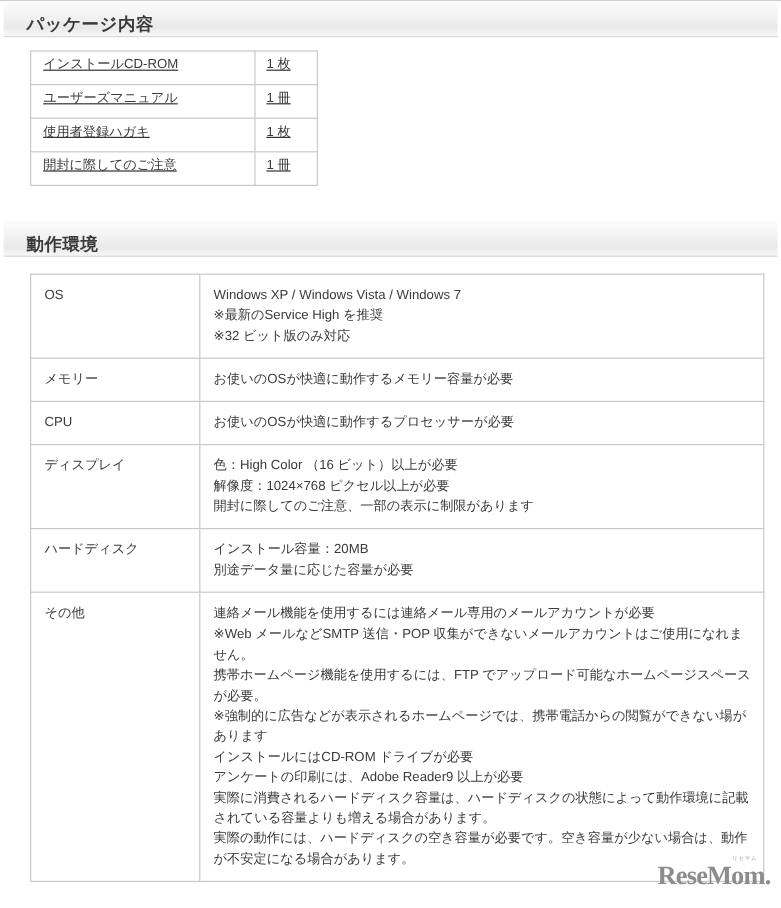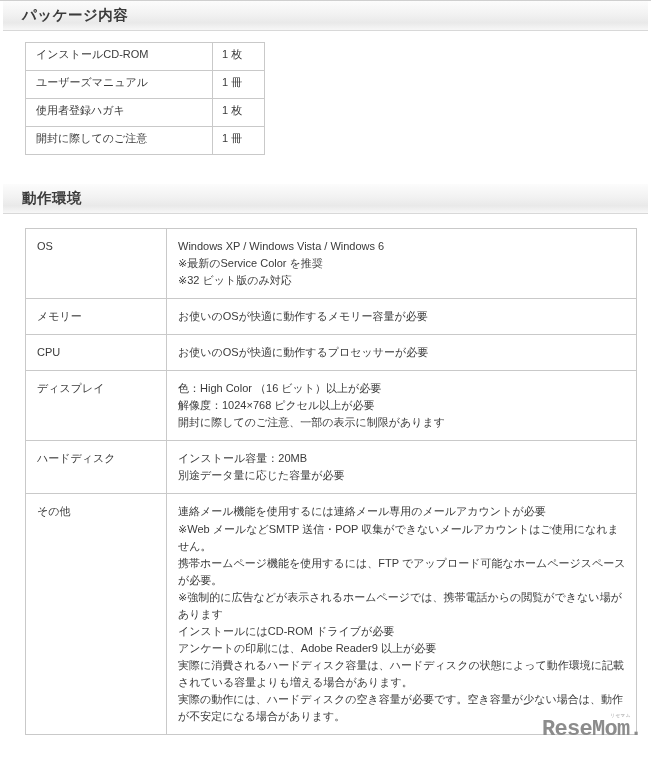--- a/index.html
+++ b/index.html
@@ -25,21 +25,21 @@
     border-top: 1px solid #cfcfcf;
   }
 
   
   .section-header {
     height: 30px;
     margin: 0 3px 0 3px;
     background: linear-gradient(to bottom, #fcfcfc 0%, #f2f2f2 45%, #e9e9e9 75%, #f7f7f7 100%);
     border-bottom: 1px solid #d8d8d8;
     display: flex;
-    align-items: center;
+    align-items: flex-end;
     box-sizing: border-box;
   }
   .section-header .title {
     font-size: 14.5px;
     font-weight: bold;
     color: #3b3b3b;
     letter-spacing: 0.5px;
     padding-left: 19px;
   }
 
@@ -51,20 +51,21 @@
   }
   table td {
     border: 1px solid #c9c9c9;
     vertical-align: top;
     line-height: 1.55;
   }
 
   
   .package-wrap {
     padding: 11px 0 0 25px;
+    text-decoration: underline;
   }
   table.package-table {
     width: 240px;
   }
   table.package-table td {
     height: 21px;
     padding: 3px 0 3px 10px;
     white-space: nowrap;
   }
   table.package-table td.qty {
@@ -111,21 +112,21 @@
     color: #9a9a9a;
     margin-right: 11px;
     margin-bottom: 1px;
     text-align: right;
   }
   .logo .mark {
     font-size: 22px;
     font-weight: bold;
     color: #8c8c8c;
     letter-spacing: -0.7px;
-    font-family: Liberation Mono, monospace;
+    font-family: Liberation Serif, serif;
   }
   .logo .mark .dot {
     font-size: 22px;
   }
 </style>
 </head>
 <body>
 
 <div class="page">
 
@@ -161,22 +162,22 @@
       <span class="title">動作環境</span>
     </div>
 
     <div class="spec-wrap">
       <table class="spec-table">
         <tbody>
 
           <tr>
             <td class="label">OS</td>
             <td class="value">
-              <span class="line">Windows XP / Windows Vista / Windows 6</span>
-              <span class="line">※最新のService Color を推奨</span>
+              <span class="line">Windows XP / Windows Vista / Windows 7</span>
+              <span class="line">※最新のService High を推奨</span>
               <span class="line">※32 ビット版のみ対応</span>
             </td>
           </tr>
 
           <tr>
             <td class="label">メモリー</td>
             <td class="value">
               <span class="line">お使いのOSが快適に動作するメモリー容量が必要</span>
             </td>
           </tr>

